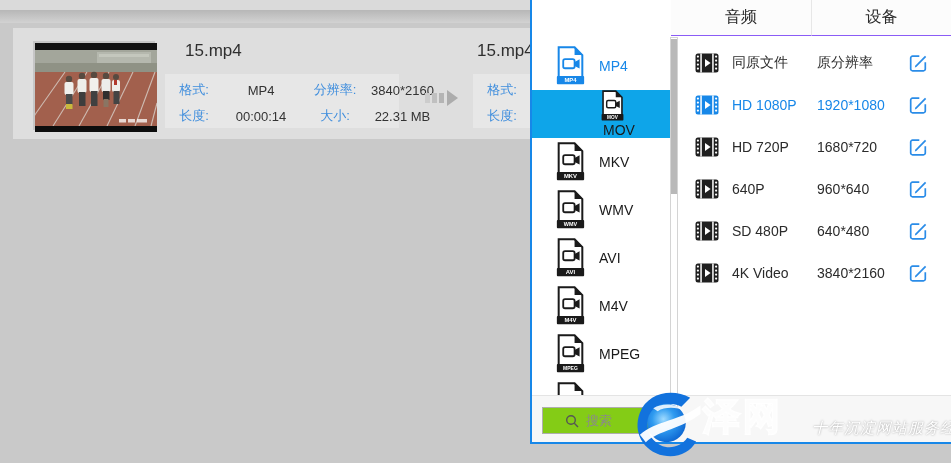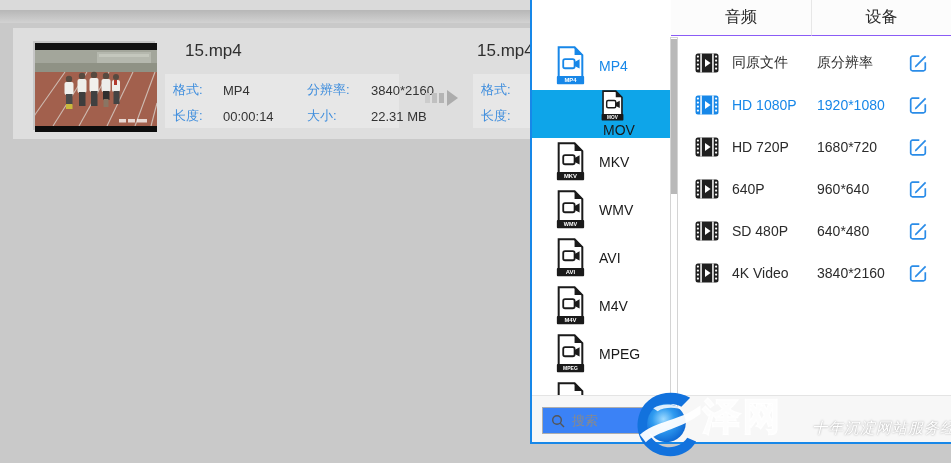--- a/index.html
+++ b/index.html
@@ -5,21 +5,21 @@
   html,body{margin:0;padding:0;background:#888;}
   *{box-sizing:border-box;font-family:"Liberation Sans","DejaVu Sans",sans-serif;}
   .stage{position:relative;width:951px;height:463px;background:#c9c9c9;overflow:hidden;margin:0 auto;}
 
   
   .titlebar{position:absolute;left:0;top:0;width:951px;height:10px;background:#dadada;}
   .chrome-shadow{position:absolute;left:0;top:10px;width:951px;height:13px;
     background:linear-gradient(180deg,#b7b7b7,#d2d2d2);}
 
   
-  .file-card{position:absolute;left:13px;top:28px;width:925px;height:111px;background:#dedede;z-index:1;}
+  .file-card{position:absolute;left:13px;top:28px;width:925px;height:111px;background:#dedede;z-index:1;text-align:center;}
   .thumb{position:absolute;left:20px;top:13px;width:122px;height:89px;border:2px solid #c6c6c6;background:#111;}
   .thumb svg{display:block;}
   .file-title{position:absolute;left:172px;top:13px;font-size:17px;color:#2f2f2f;}
   .file-title.out{left:464px;}
   .infobox{position:absolute;top:46px;height:54px;background:#e7e7e7;display:grid;
     grid-template-columns:42px 76px 56px 1fr;grid-auto-rows:1fr;align-items:center;
     padding:7px 8px;font-size:13px;color:#333;gap:8px;}
   .infobox.in1{left:152px;width:234px;}
   .infobox.in2{left:460px;width:234px;grid-template-columns:42px 1fr;}
   .ilabel{color:#3e8ddd;}
@@ -61,22 +61,22 @@
   .preset-row .film{margin-left:17px;width:24px;height:24px;color:#1f1f1f;flex:none;}
   .preset-row .pname{margin-left:13px;width:86px;font-size:14px;}
   .preset-row .pres{width:92px;font-size:14px;}
   .preset-row .edit{margin-left:auto;margin-right:23px;width:20px;height:20px;color:#2a8ce8;flex:none;}
   .preset-row.sel{color:#1787e8;}
   .preset-row.sel .film{color:#1787e8;}
 
   
   .bottombar{position:absolute;left:0;top:395px;width:419px;height:47px;background:#f7f7f7;
     border-top:1px solid #e4e4e4;z-index:2;}
-  .searchbox{position:absolute;left:10px;top:11px;width:130px;height:27px;background:#3b82f6;
-    border:1px solid #aeaeae;display:flex;align-items:center;padding:0 8px;}
+  .searchbox{position:absolute;left:10px;top:11px;width:130px;height:27px;background:#84cc16;
+    border:1px solid #aeaeae;display:flex;align-items:center;padding:0 22px;}
   .searchbox svg{flex:none;color:#555;}
   .searchbox input{border:none;outline:none;background:transparent;width:100%;font-size:13px;
     margin-left:5px;color:#333;}
   .searchbox input::placeholder{color:#8a8a8a;}
   .confirm-btn{position:absolute;left:163px;top:11px;width:106px;height:25px;background:#1787e8;
     color:#fff;font-size:14px;display:flex;align-items:center;justify-content:center;border:none;}
 
   
   .watermark{position:absolute;left:0;top:0;width:951px;height:463px;z-index:10;pointer-events:none;}
   .wm-swirl{position:absolute;left:630px;top:386px;}

